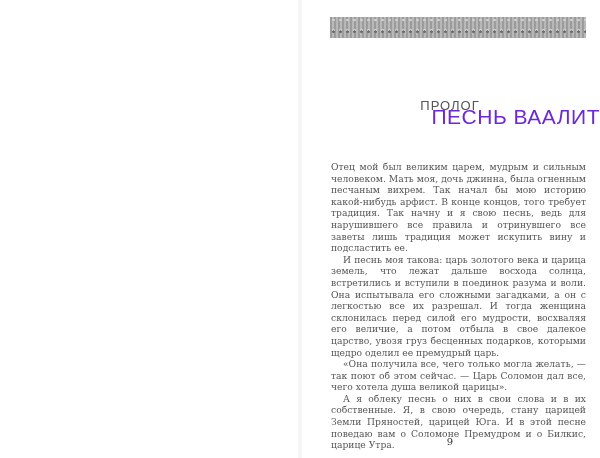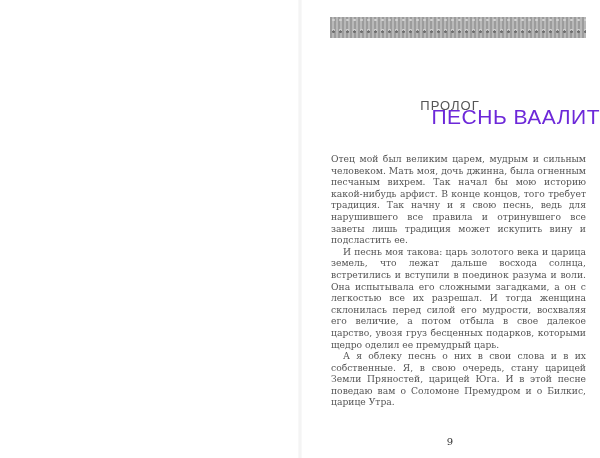--- a/index.html
+++ b/index.html
@@ -12,34 +12,35 @@
     background-image:
       radial-gradient(circle at 50% 70%, #6e6e6e 1.1px, transparent 1.6px),
       radial-gradient(circle at 50% 30%, #d2d2d2 1px, transparent 1.5px),
       repeating-linear-gradient(90deg, #9c9c9c 0 2px, #b8b8b8 2px 4px);
     background-size:7px 21px, 7px 10px, 100% 100%;
   }
   .prologue { position:absolute; left:300px; width:300px; top:87px; text-align:center; font-family:"Liberation Sans", sans-serif; font-size:13px; letter-spacing:1px; color:#555; font-weight:400;margin-top:11px; }
   .title { position:absolute; left:300px; width:300px; top:105px; text-align:right; font-family:"Liberation Sans", sans-serif; font-size:21px; color:#6d28d9; letter-spacing:0.5px; }
   .body-text { position:absolute; left:331px; top:153px; width:255px; font-size:9.2px; line-height:11.6px; color:#555; text-align:justify; }
   .body-text p { margin:0; text-indent:12px; }
-  .body-text p.first { text-indent:0; }
+  .body-text p.first { text-indent:0;margin-top:8px; }
   .page-num { position:absolute; left:300px; width:300px; top:436px; text-align:center; font-size:10px; color:#333; }
 </style>
 </head>
 <body>
 
 <div class="left-page"></div>
 <div class="right-page"></div>
 <div class="gutter"></div>
 
 <div class="ornament"></div>
 
 <div class="prologue">ПРОЛОГ</div>
 <div class="title">ПЕСНЬ ВААЛИТ</div>
 
 <div class="body-text">
   <p class="first">Отец мой был великим царем, мудрым и сильным человеком. Мать моя, дочь джинна, была огненным песчаным вихрем. Так начал бы мою историю какой-нибудь арфист. В конце концов, того требует традиция. Так начну и я свою песнь, ведь для нарушившего все правила и отринувшего все заветы лишь традиция может искупить вину и подсластить ее.</p>
   <p>И песнь моя такова: царь золотого века и царица земель, что лежат дальше восхода солнца, встретились и вступили в поединок разума и воли. Она испытывала его сложными загадками, а он с легкостью все их разрешал. И тогда женщина склонилась перед силой его мудрости, восхваляя его величие, а потом отбыла в свое далекое царство, увозя груз бесценных подарков, которыми щедро оделил ее премудрый царь.</p>
+  <p>«Она получила все, чего только могла желать, — так поют об этом сейчас. — Царь Соломон дал все, чего хотела душа великой царицы».</p>
   <p>А я облеку песнь о них в свои слова и в их собственные. Я, в свою очередь, стану царицей Земли Пряностей, царицей Юга. И в этой песне поведаю вам о Соломоне Премудром и о Билкис, царице Утра.</p>
 </div>
 
 <div class="page-num">9</div>
 
 </body></html>

